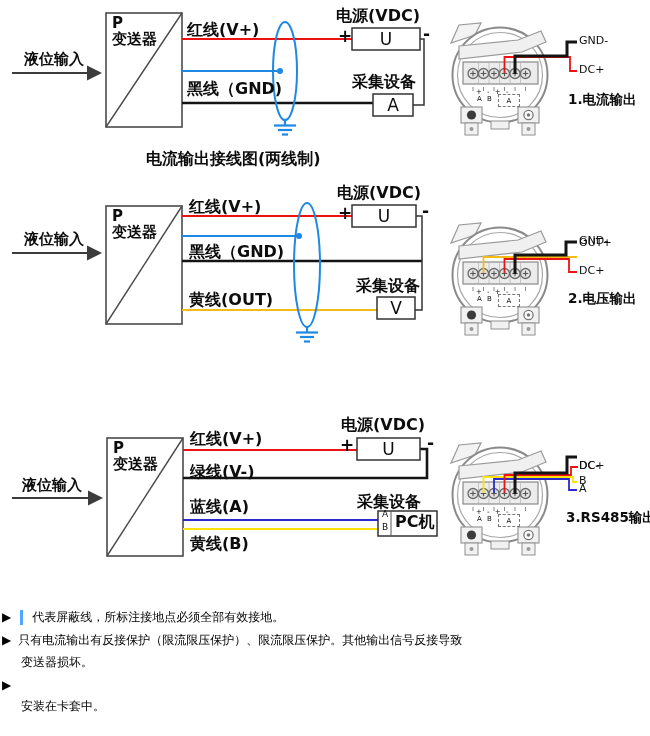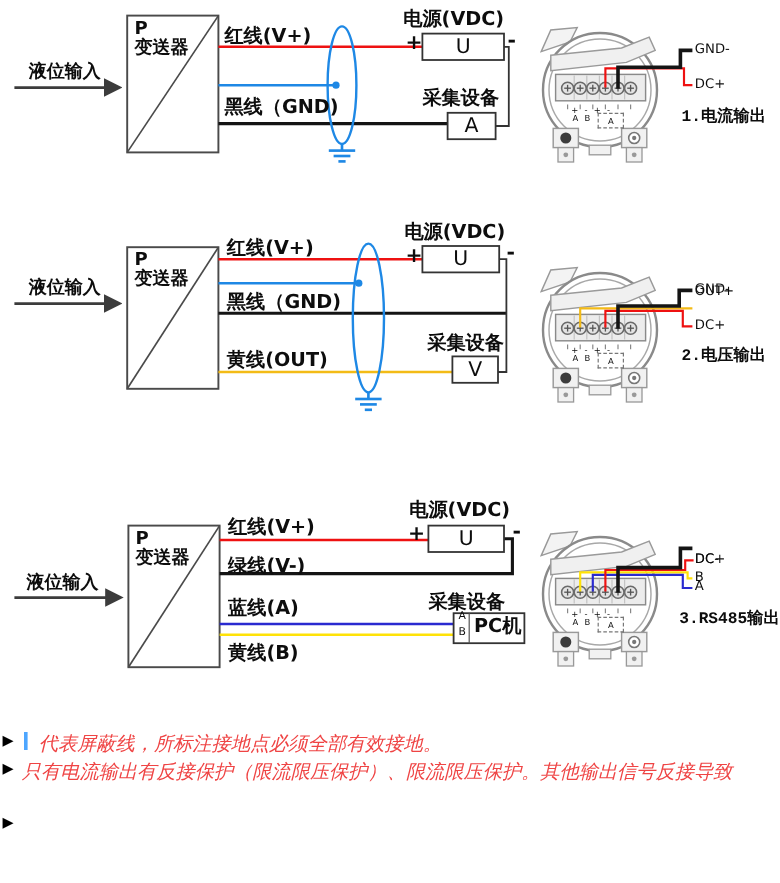--- a/index.html
+++ b/index.html
@@ -5,30 +5,30 @@
   html,body{margin:0;padding:0;background:#fff;}
   .canvas{position:relative;width:650px;height:736px;background:#fff;overflow:hidden;
           font-family:"DejaVu Sans",sans-serif;color:#0d0d0d;}
   .gfx{position:absolute;left:0;top:0;}
   .t{position:absolute;white-space:nowrap;color:#0d0d0d;line-height:1.1;}
   .b{font-weight:bold;}
   .s7{font-size:7px;letter-spacing:1.5px;}
   .s7n{font-size:7px;}
   .s9{font-size:9px;}
   .s11{font-size:11px;line-height:10px;}
-  .s13{font-size:13.5px;font-family:Liberation Mono, monospace;}
+  .s13{font-size:13.5px;}
   .s15{font-size:15px;}
   .s16{font-size:16px;}
   .s17{font-size:17px;}
   .ctr{text-align:center;}
   .dashbox{position:absolute;border:1px dashed #777;display:flex;align-items:center;justify-content:center;}
   .note{position:absolute;display:flex;align-items:flex-start;}
   .tri{font-size:12px;line-height:16px;margin-right:7px;color:#000;}
   .sbar{width:3px;height:15px;background:#4da6ff;margin:1px 9px 0 2px;flex:none;}
-  .ntext{font-size:16px;line-height:1.35;color:#ef4444;font-style:italic;}
+  .ntext{font-size:12px;line-height:1.35;color:#000000;}
 </style>
 </head>
 <body>
 
 <div class="canvas">
 
   <svg class="gfx" width="650" height="736" viewBox="0 0 650 736">
     <defs>
       <marker id="ah" viewBox="0 0 10 10" refX="8" refY="5" markerWidth="7" markerHeight="7" orient="auto">
         <path d="M0,0 L10,5 L0,10 Z" fill="#3c3c3c"></path>
@@ -158,20 +158,21 @@
   <span class="t s15 b" style="left:112px;top:15px">P</span>
   <span class="t s15 b" style="left:112px;top:31px">变送器</span>
   <span class="t s16 b" style="left:187px;top:21px">红线(V+)</span>
   <span class="t s16 b" style="left:187px;top:80px">黑线（GND)</span>
   <span class="t s16 b" style="left:336px;top:7px">电源(VDC)</span>
   <span class="t s17 b" style="left:338px;top:27px">+</span>
   <span class="t s17 b" style="left:423px;top:25px">-</span>
   <span class="t s17 ctr" style="left:352px;top:30px;width:68px">U</span>
   <span class="t s16 b" style="left:352px;top:73px">采集设备</span>
   <span class="t s17 ctr" style="left:373px;top:96px;width:40px">A</span>
+  <span class="t s16 b" style="left:146px;top:150px">电流输出接线图(两线制)</span>
   <span class="t s7" style="left:476px;top:89px">+ - + -</span>
   <span class="t s7n" style="left:477px;top:96px">A</span>
   <span class="t s7n" style="left:487px;top:96px">B</span>
   <div class="dashbox" style="left:498px;top:94px;width:20px;height:11px">
       <span class="s7n">A</span>
     </div>
   <span class="t s11" style="left:579px;top:36px">GND-</span>
   <span class="t s11" style="left:579px;top:65px">DC+</span>
   <span class="t s13 b" style="left:568px;top:92px">1.电流输出</span>
 
@@ -227,17 +228,23 @@
 
   <div class="note" style="left:2px;top:609px;width:640px">
     <span class="tri">▶</span>
     <span class="sbar"></span>
     <span class="ntext">代表屏蔽线，所标注接地点必须全部有效接地。</span>
   </div>
   <div class="note" style="left:2px;top:632px;width:645px">
     <span class="tri">▶</span>
     <span class="ntext">只有电流输出有反接保护（限流限压保护）、限流限压保护。其他输出信号反接导致</span>
   </div>
+  <div class="note" style="left:21px;top:654px;width:620px">
+    <span class="ntext">变送器损坏。</span>
+  </div>
   <div class="note" style="left:2px;top:677px;width:645px">
     <span class="tri">▶</span>
   </div>
+  <div class="note" style="left:21px;top:698px;width:620px">
+    <span class="ntext">安装在卡套中。</span>
+  </div>
 
 </div>
 
 </body></html>

